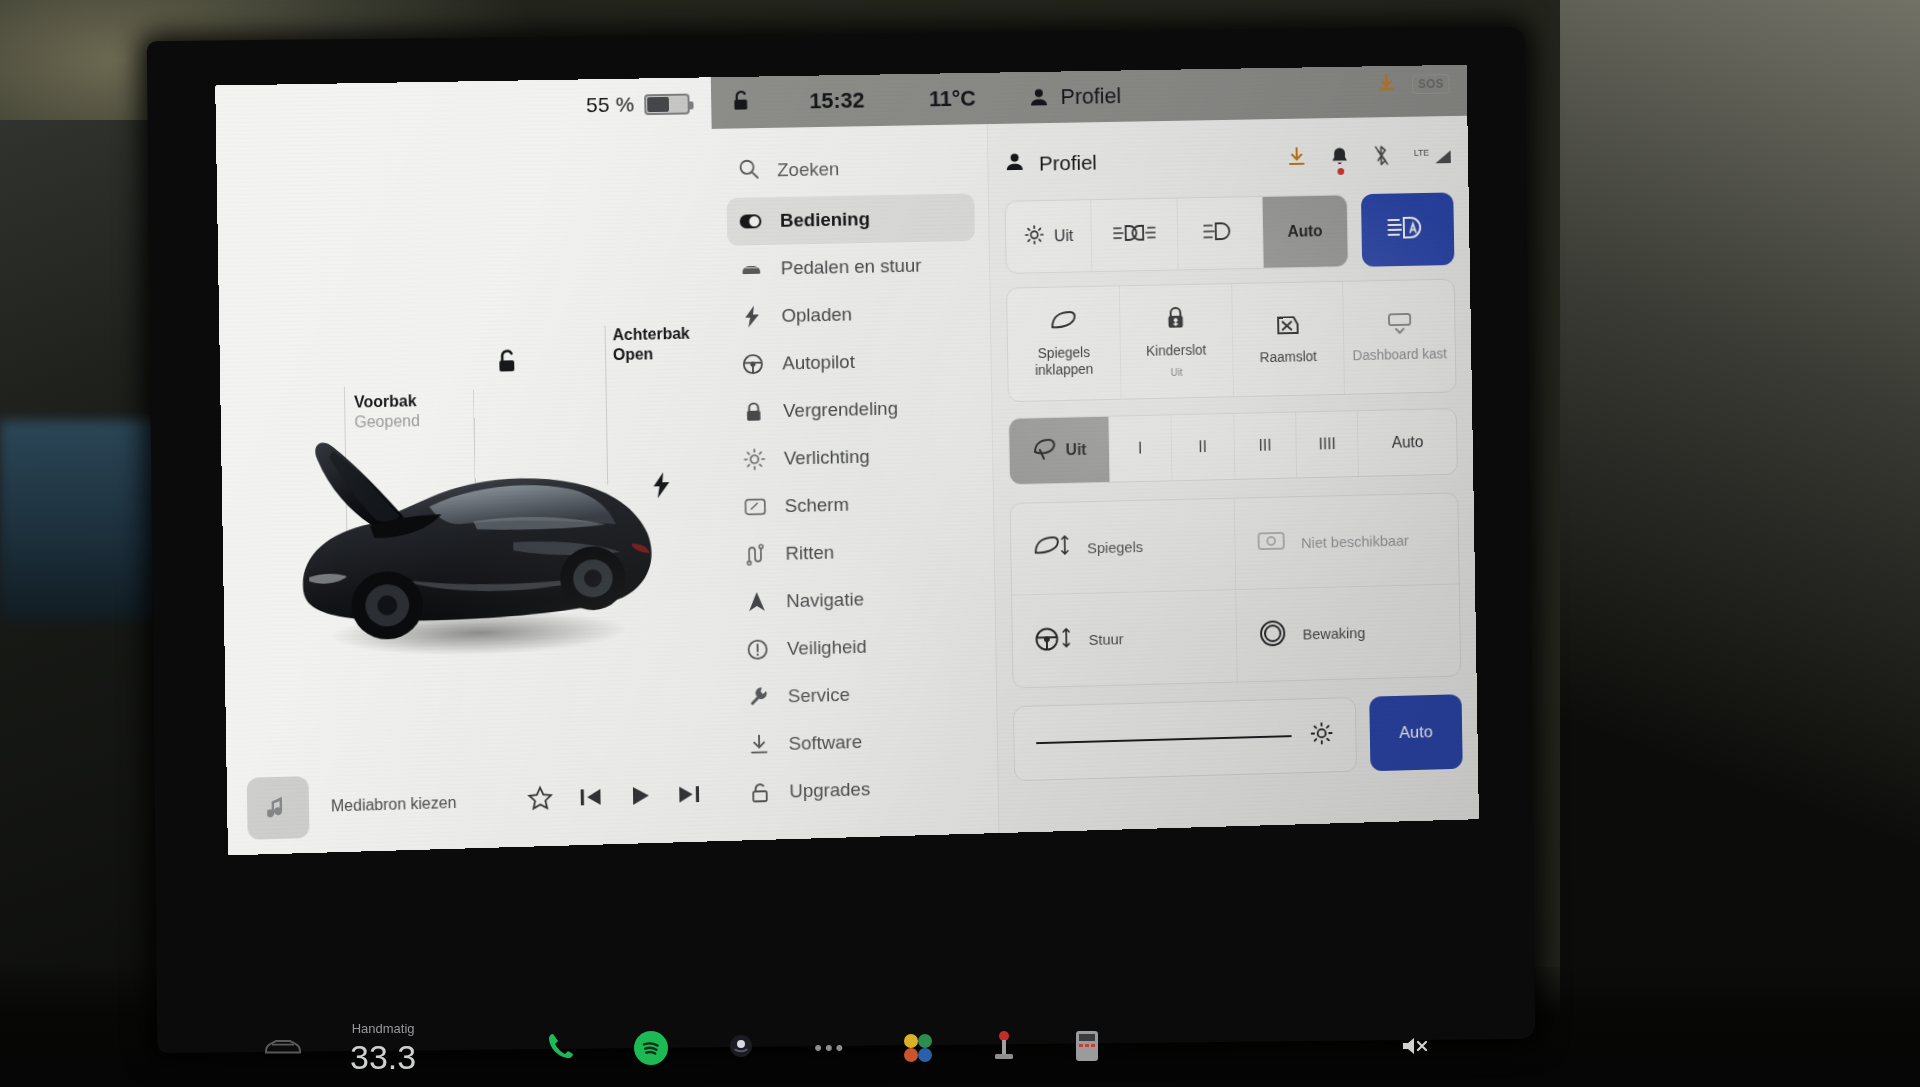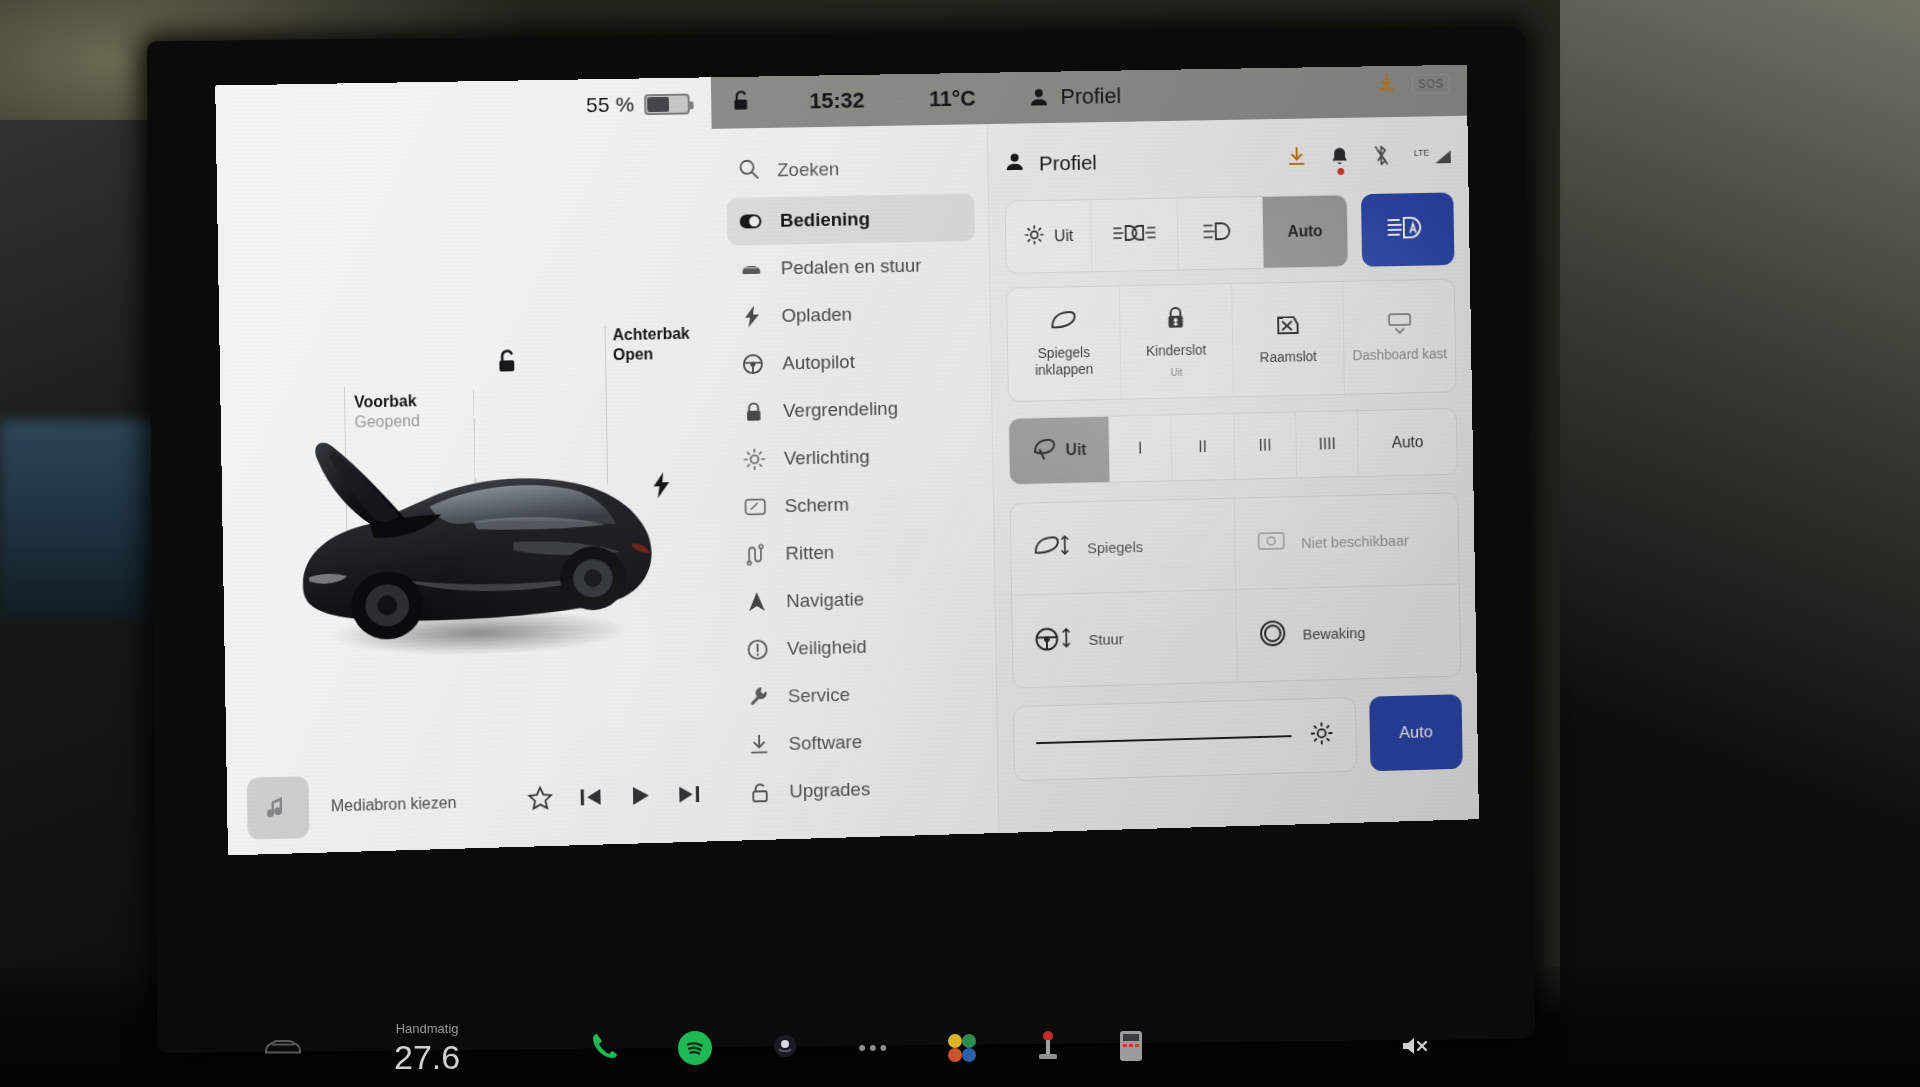--- a/index.html
+++ b/index.html
@@ -241,21 +241,21 @@
     display: flex; align-items: center; justify-content: center; color: #fff; font-size: 17px;
   }
 
   
   #dock {
     position: absolute; left: 152px; bottom: 0; width: 1378px; height: 78px;
     display: flex; align-items: center; z-index: 30;
     color: #6f7070;
   }
   .dk-car { margin-left: 110px; opacity: .62; }
-  .dk-temp { margin-left: 90px; text-align: center; line-height: 1; }
+  .dk-temp { margin-left: 46px; text-align: center; line-height: 1; }
   .dk-temp .mode { font-size: 13px; color: #96979a; display: block; margin-bottom: 5px; }
   .dk-temp .deg { font-size: 34px; color: #cfd0d0; display: block; }
   .dk-apps { margin-left: 130px; display: flex; align-items: center; gap: 58px; }
   .dk-right { margin-left: auto; margin-right: 100px; display: flex; align-items: center; gap: 10px; color: #c9cac9; }
   .spotify { width: 34px; height: 34px; border-radius: 50%; background: #1db954; display:flex; align-items:center; justify-content:center; }
   .dots { letter-spacing: 3px; font-size: 22px; color: #8d8e8e; }
   .toybox { display: flex; flex-wrap: wrap; width: 30px; }
   .toybox i { width: 14px; height: 14px; display: block; border-radius: 50%; }
 </style>
 </head>
@@ -803,21 +803,21 @@
 
 <div id="dock">
   <span class="dk-car">
     <svg width="42" height="24" viewBox="0 0 42 24">
         <path d="M4 17c0-3 2-6 5-7.4L14 7h14l5 2.6c3 1.4 5 4.4 5 7.4v1.6H4z" fill="none" stroke="#8a8b8b" stroke-width="2"></path>
         <path d="M10 10.6h22" stroke="#8a8b8b" stroke-width="1.8"></path>
       </svg>
   </span>
   <span class="dk-temp">
     <span class="mode">Handmatig</span>
-    <span class="deg">27.6</span>
+    <span class="deg">33.3</span>
   </span>
   <span class="dk-apps">
     <span>
       <svg width="30" height="30" viewBox="0 0 30 30">
           <path d="M7 3c-2 0-4 2-4 4 0 10 10 20 20 20 2 0 4-2 4-4l-5-3-3 3c-4-2-8-6-10-10l3-3z" fill="#1db954"></path>
         </svg>
     </span>
     <span class="spotify">
       <svg width="26" height="26" viewBox="0 0 26 26">
           <g stroke="#0b2f17" stroke-width="2.4" fill="none" stroke-linecap="round">

